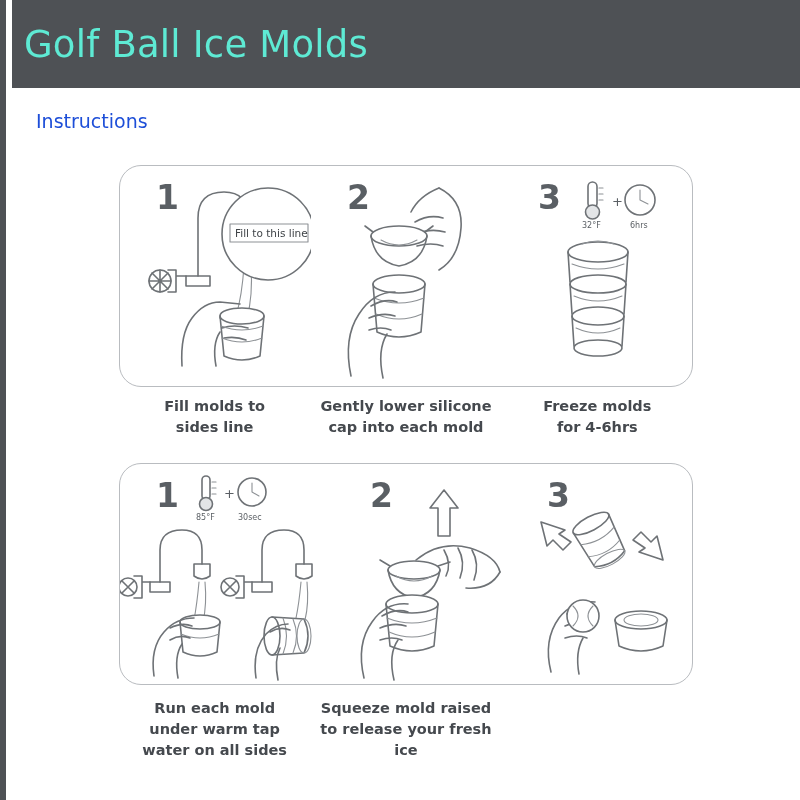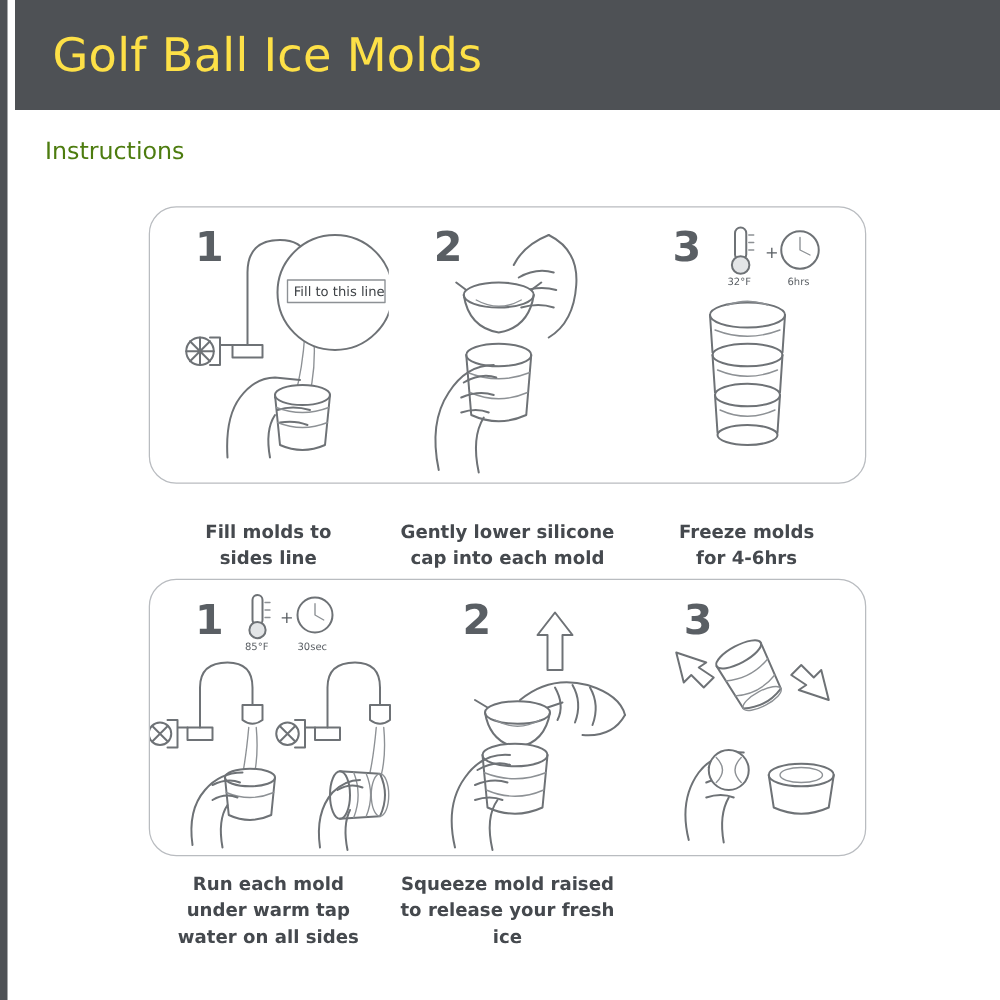--- a/index.html
+++ b/index.html
@@ -27,34 +27,34 @@
     position: absolute;
     left: 6px;
     top: 0;
     width: 794px;
     height: 88px;
     background: #4e5155;
     display: flex;
     align-items: center;
   }
   .header-title {
-    color: #fde047;
+    color: #5eead4;
     font-size: 37px;
     font-weight: normal;
     letter-spacing: 0.2px;
-    margin-left: 30px;
+    margin-left: 12px;
     font-family: "DejaVu Sans", sans-serif;
   }
   
   .section-label {
     position: absolute;
     left: 30px;
     top: 110px;
     font-size: 19px;
-    color: #4d7c0f;
+    color: #1d4ed8;
     font-family: "DejaVu Sans", sans-serif;
   }
   
   .panel {
     position: absolute;
     left: 113px;
     width: 574px;
     border: 1.5px solid #b9bcc0;
     border-radius: 22px;
     box-sizing: border-box;
@@ -75,21 +75,21 @@
     color: #5a5f64;
     font-family: "DejaVu Sans", sans-serif;
   }
   
   .captions {
     position: absolute;
     left: 113px;
     width: 574px;
     display: flex;
   }
-  #captions-1 { top: 416px; }
+  #captions-1 { top: 396px; }
   #captions-2 { top: 698px; }
   .caption {
     width: 33.33%;
     text-align: center;
     font-size: 14.5px;
     line-height: 21px;
     font-weight: bold;
     color: #45494e;
     font-family: "DejaVu Sans", sans-serif;
     padding: 0 6px;

